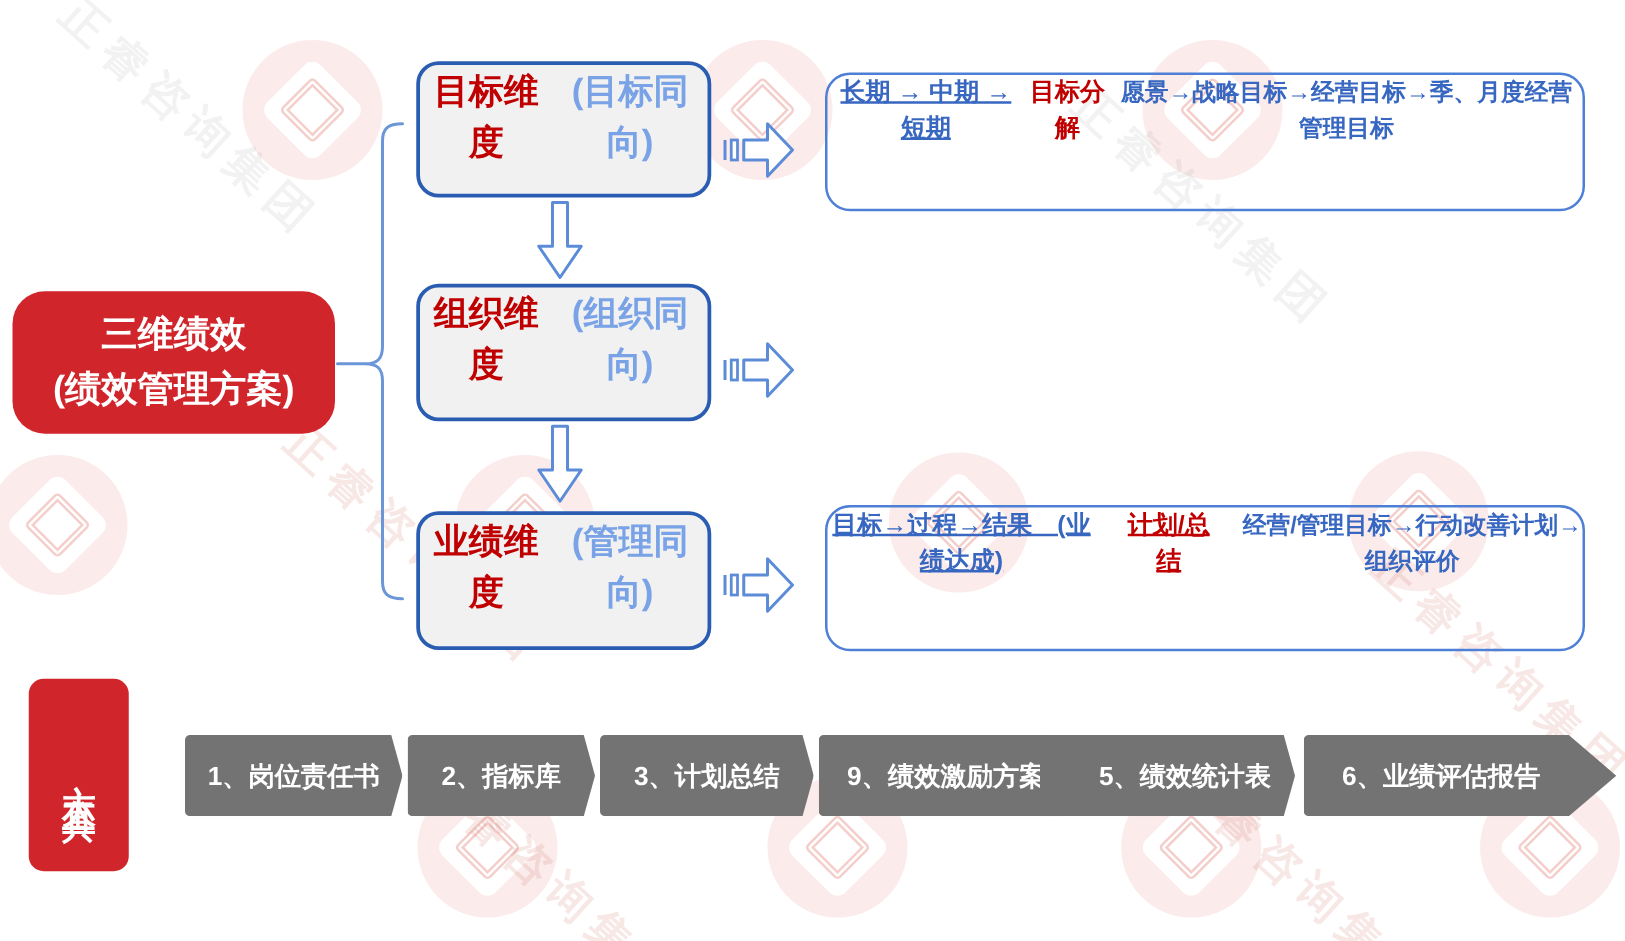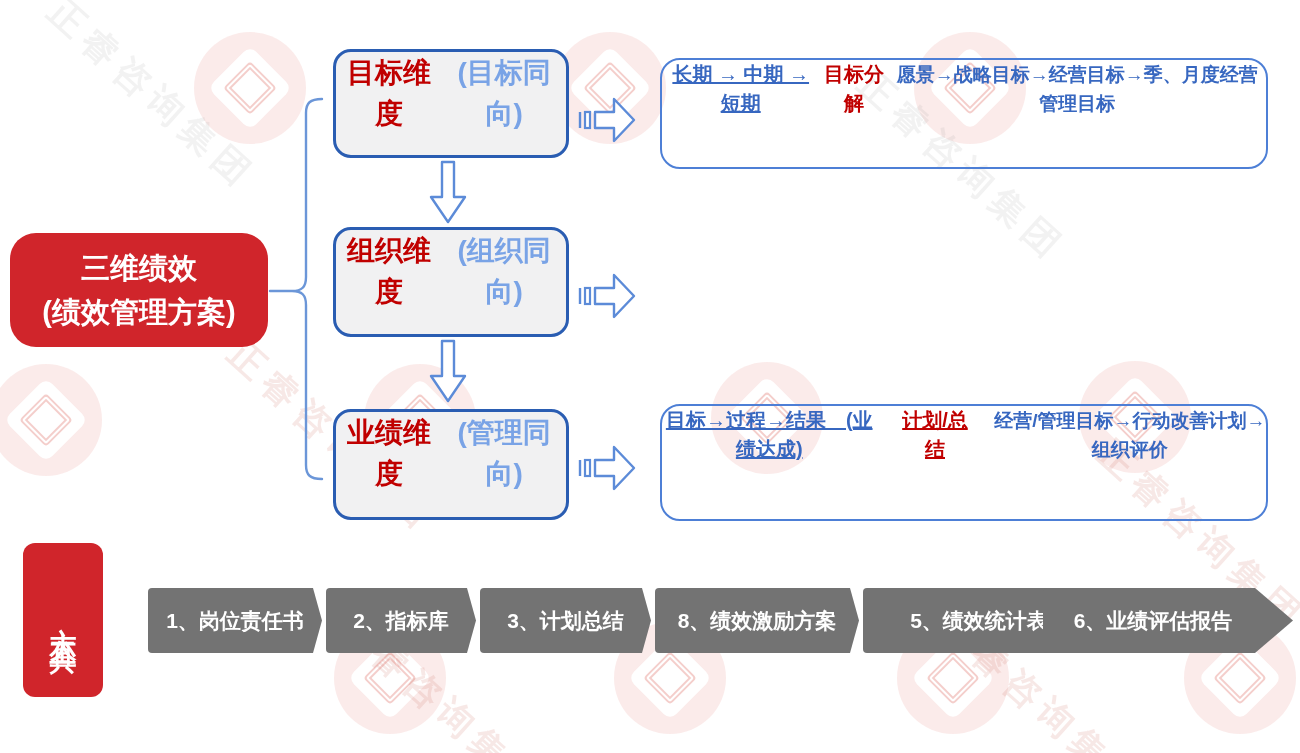--- a/index.html
+++ b/index.html
@@ -59,21 +59,21 @@
   .tool{
     position:absolute;top:588px;height:65px;background:#737373;color:#fff;
     font-weight:bold;font-size:21px;display:flex;align-items:center;justify-content:center;
     border-radius:4px;
     clip-path:polygon(0 0, calc(100% - 9px) 0, 100% 50%, calc(100% - 9px) 100%, 0 100%);
   }
   .tool1{left:148px;width:174px;}
   .tool2{left:326px;width:150px;}
   .tool3{left:480px;width:171px;}
   .tool4{left:655px;width:204px;}
-  .tool5{left:863px;width:176px;padding-left:28px;}
+  .tool5{left:832px;width:176px;padding-left:28px;}
   .tool6{left:1043px;width:250px;
     clip-path:polygon(0 0, calc(100% - 38px) 0, 100% 50%, calc(100% - 38px) 100%, 0 100%);}
   .tool6 span{margin-right:30px;}
 </style>
 </head>
 <body>
 
 <div class="stage">
 
   <div class="wm-layer">
@@ -192,21 +192,21 @@
     <div class="tool tool1">
       <span>1、岗位责任书</span>
     </div>
     <div class="tool tool2">
       <span>2、指标库</span>
     </div>
     <div class="tool tool3">
       <span>3、计划总结</span>
     </div>
     <div class="tool tool4">
-      <span>8、绩效激励方案</span>
+      <span>9、绩效激励方案</span>
     </div>
     <div class="tool tool5">
       <span>5、绩效统计表</span>
     </div>
     <div class="tool tool6">
       <span>6、业绩评估报告</span>
     </div>
 
   </div>
 </div>

